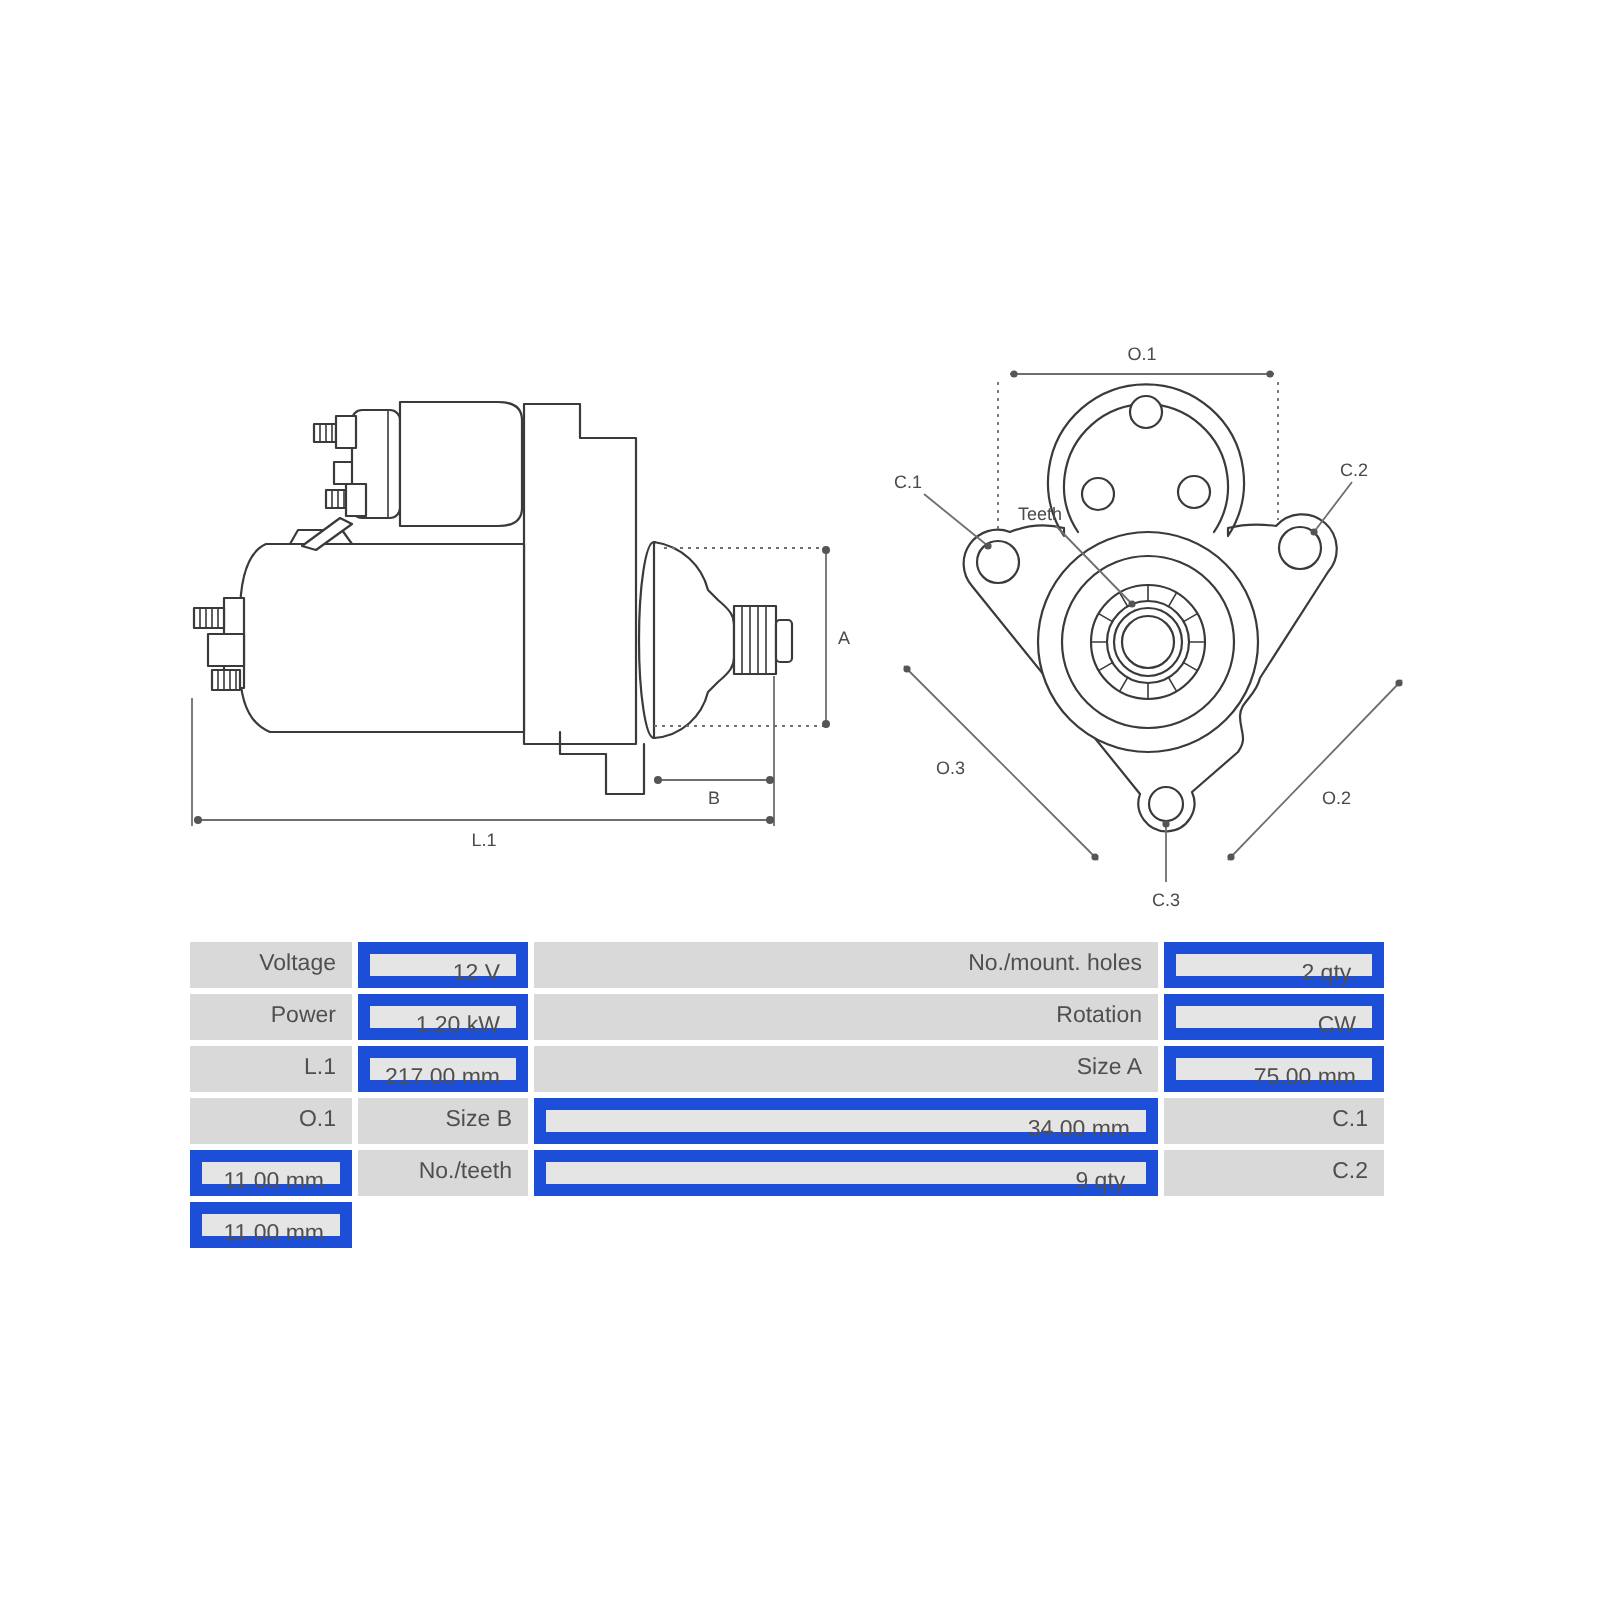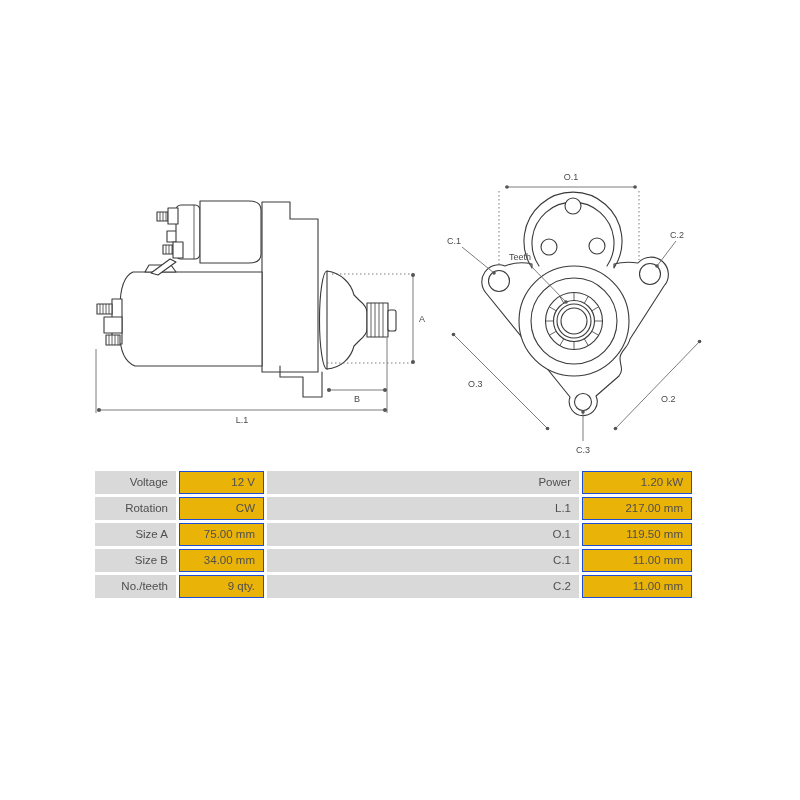--- a/index.html
+++ b/index.html
@@ -13,21 +13,21 @@
   .dim{stroke:#6e6e6e;stroke-width:0.9;fill:none;}
   .dimdot{fill:#555;stroke:none;}
   .dash{stroke:#6e6e6e;stroke-width:0.9;fill:none;stroke-dasharray:1.5 2.5;}
 
   .spec{position:absolute;left:95px;top:471px;width:597px;
         display:grid;grid-template-columns:81px 85px 312px 1fr;
         column-gap:3px;row-gap:3px;}
   .cell{height:23px;line-height:23px;font-size:11.5px;color:#4f4f4f;
         text-align:right;padding-right:8px;box-sizing:border-box;white-space:nowrap;}
   .lab{background:#d9d9d9;}
-  .val{background:#eab308;border:1px solid #1d4ed8;line-height:21px;}
+  .val{background:#e5e5e5;border:6px solid #1d4ed8;line-height:21px;}
 </style>
 </head>
 <body>
 
 <div class="stage">
 
   <svg style="left:75px;top:190px" width="365" height="245" viewBox="75 190 365 245">
 
     <path class="lnw" d="M262,202 H290 V219 H318 V372 H262 Z"></path>
     <path class="ln" d="M280,366 L280,377 L303,377 L303,397 L322,397 L322,372"></path>
@@ -151,33 +151,34 @@
 
     <line class="dim" x1="583" y1="411" x2="583" y2="441"></line>
     <circle class="dimdot" cx="583" cy="412" r="1.8"></circle>
     <text x="583" y="453" text-anchor="middle">C.3</text>
   </svg>
 
   <div class="spec">
 
     <div class="cell lab">Voltage</div>
     <div class="cell val">12 V</div>
+    <div class="cell lab">No./mount. holes</div>
+    <div class="cell val">2 qty.</div>
 
     <div class="cell lab">Power</div>
     <div class="cell val">1.20 kW</div>
 
     <div class="cell lab">Rotation</div>
     <div class="cell val">CW</div>
     <div class="cell lab">L.1</div>
     <div class="cell val">217.00 mm</div>
 
     <div class="cell lab">Size A</div>
     <div class="cell val">75.00 mm</div>
     <div class="cell lab">O.1</div>
-    <div class="cell val">119.50 mm</div>
 
     <div class="cell lab">Size B</div>
     <div class="cell val">34.00 mm</div>
     <div class="cell lab">C.1</div>
     <div class="cell val">11.00 mm</div>
 
     <div class="cell lab">No./teeth</div>
     <div class="cell val">9 qty.</div>
     <div class="cell lab">C.2</div>
     <div class="cell val">11.00 mm</div>

